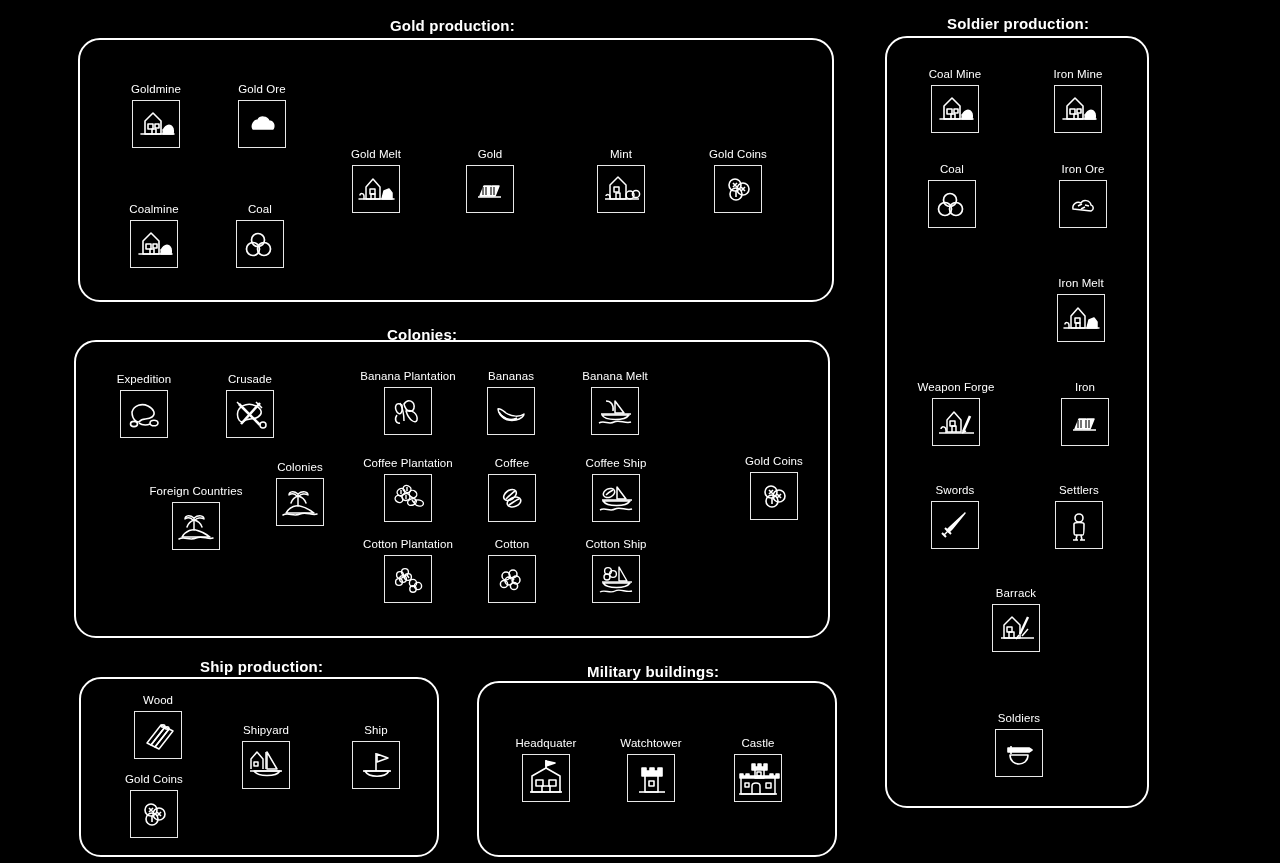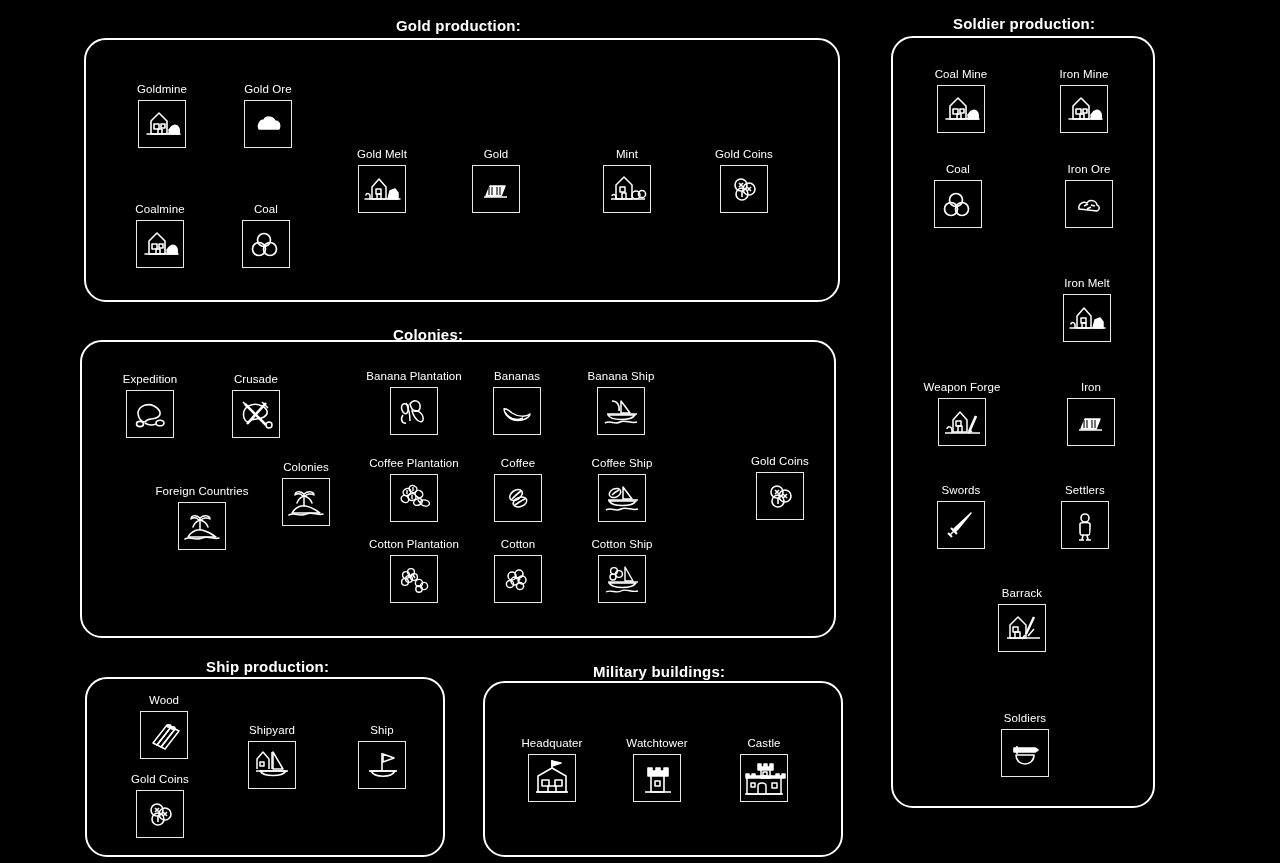--- a/index.html
+++ b/index.html
@@ -10,21 +10,21 @@
   body {
     width: 1280px;
     height: 863px;
     position: relative;
     overflow: hidden;
     font-family: "Liberation Sans", sans-serif;
     color: #ffffff;
   }
   #stage {
     position: absolute;
-    left: 12px; top: 0;
+    left: 6px; top: 0;
     width: 1180px;
     height: 863px;
   }
   svg.layer {
     position: absolute;
     left: 0; top: 0;
     width: 1280px;
     height: 863px;
     pointer-events: none;
   }
@@ -329,21 +329,21 @@
       <div class="frame"></div>
       <div class="glyph"><svg viewBox="0 0 48 48">
           <g fill="none" stroke="#fff" stroke-width="1.5" stroke-linejoin="round">
       <path d="M11 22 C12 30 20 35 29 33 C34 32 37 29 37 27 C33 30 25 30 19 26 C15 23 13 21 11 22 Z"></path>
       <path d="M12 25 C15 31 22 34 29 32"></path>
       <path d="M14 28 C18 32 24 34 30 31"></path>
     </g>
         </svg></div>
     </div>
     <div class="node" style="left: 585px; top: 387px;">
-      <div class="label">Banana Ship</div>
+      <div class="label">Banana Melt</div>
       <div class="frame"></div>
       <div class="glyph"><svg viewBox="0 0 48 48">
           <g fill="none" stroke="#fff" stroke-width="1.5" stroke-linejoin="round">
       <path d="M15 14 C20 14 23 18 22 24"></path>
       <path d="M24 14 L24 26 L33 26 Z"></path>
       <path d="M10 27 L40 27"></path>
       <path d="M11 28 C14 34 34 34 38 28 Z"></path>
       <path d="M8 36 C13 33 18 38 23 35 C28 32 34 37 40 35"></path>
     </g>
         </svg></div>

